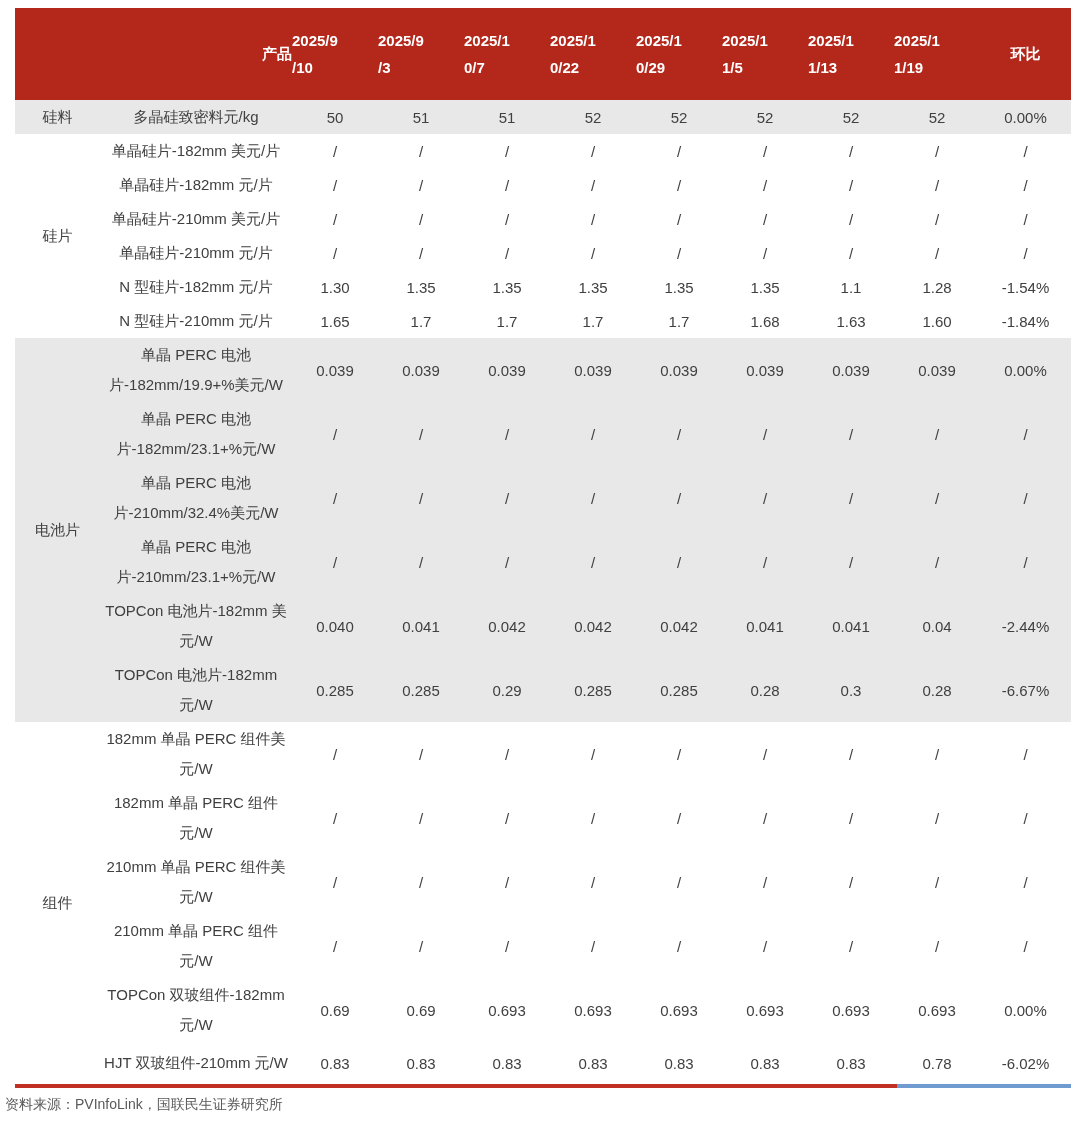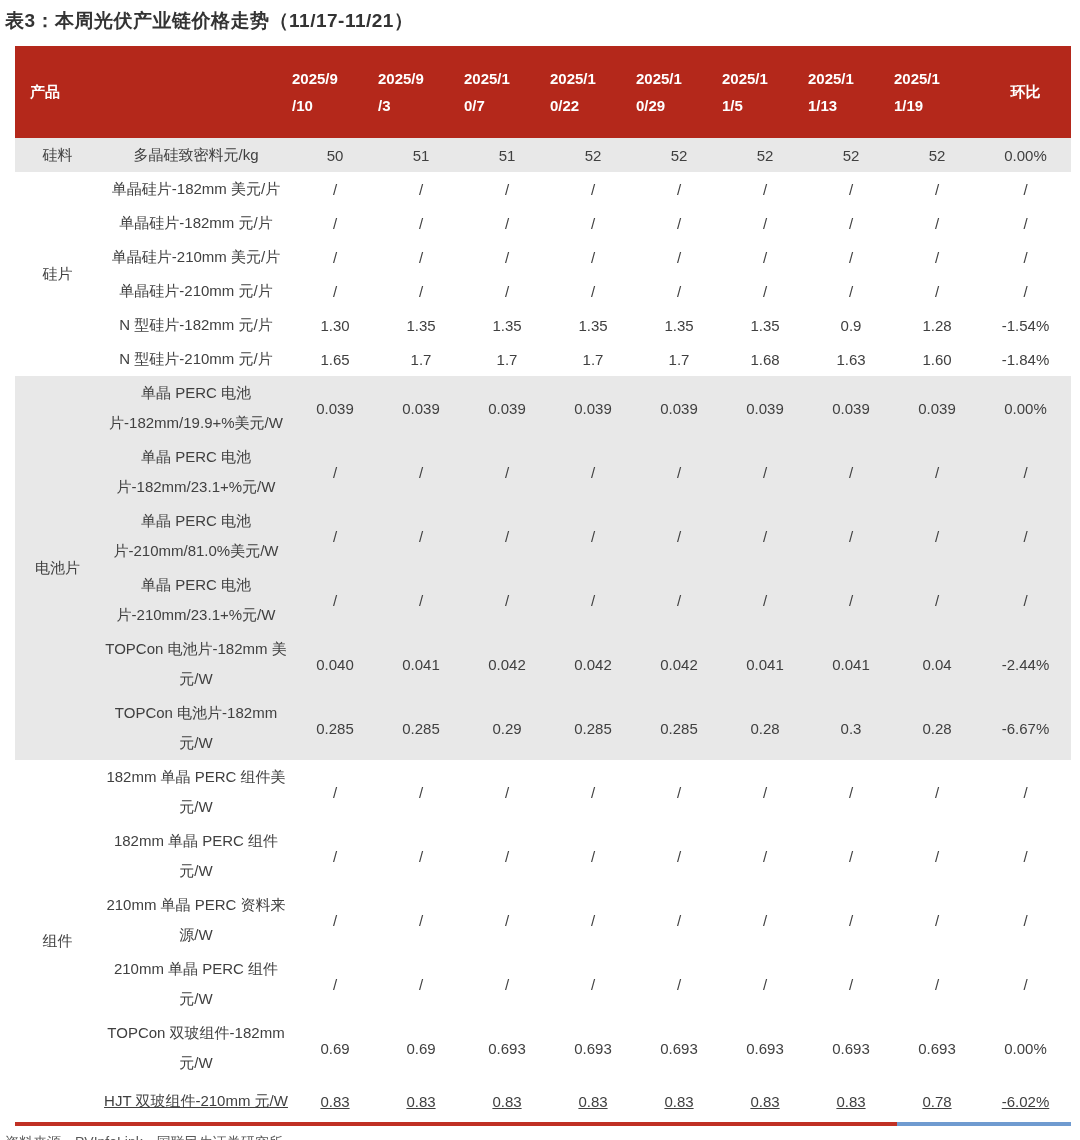--- a/index.html
+++ b/index.html
@@ -34,40 +34,40 @@
 
   thead tr { height: 92px; }
   th {
     background: var(--header-bg, #B4281B);
     color: #ffffff;
     font-weight: bold;
     font-size: 15px;
     vertical-align: middle;
     text-align: center;
   }
-  th.product-th { text-align: left; padding-left: 15px; margin-left: 22px; }
+  th.product-th { text-align: right; padding-left: 15px; margin-left: 22px; }
   .date-line { display: block; text-align: left; line-height: 27px; }
 
   td {
     font-size: 15px;
     text-align: center;
     vertical-align: middle;
     color: #404040;
     background: #ffffff;
   }
   tr.shaded td { background: var(--shaded-bg, #E8E8E8); }
 
   .group-cell   { font-size: 15px; }
   .product-cell { line-height: 30px; padding: 2px 4px; margin-left: 24px; }
 
   tr.g0 { height: 24px; }
   tr.g1 { height: 33px; }
   tr.g2 { height: 64px; }
   tr.g3 { height: 63px; }
-  tbody tr:last-child { height: 42px; text-decoration: underline; }
+  tbody tr:last-child { height: 42px; }
 
   .bottom-rule {
     display: flex;
     width: 1056px;
     height: 4px;
     margin-left: 11px;
   }
   .rule-red  { background: var(--rule-red, #C03024); width: 83.5%; height: 100%; }
   .rule-blue { background: var(--rule-blue, #6F9BD0); width: 16.5%; height: 100%; }
 
@@ -76,21 +76,20 @@
     font-size: 14px;
     color: #595959;
     padding-left: 1px;
   }
 </style>
 </head>
 <body>
 
 <div class="page">
 
-  <div class="doc-title">表3：本周光伏产业链价格走势（11/17-11/21）</div>
 
   <table class="price-table">
     <colgroup>
       <col class="col-group">
       <col class="col-product">
       <col class="col-date">
         <col class="col-date">
         <col class="col-date">
         <col class="col-date">
       <col class="col-date">
@@ -201,21 +200,21 @@
           <td class="change-cell">/</td>
         </tr>
         <tr class="g1">
           <td class="product-cell">N 型硅片-182mm 元/片</td>
           <td class="value-cell">1.30</td>
           <td class="value-cell">1.35</td>
           <td class="value-cell">1.35</td>
           <td class="value-cell">1.35</td>
           <td class="value-cell">1.35</td>
           <td class="value-cell">1.35</td>
-          <td class="value-cell">0.9</td>
+          <td class="value-cell">1.1</td>
           <td class="value-cell">1.28</td>
           <td class="change-cell">-1.54%</td>
         </tr>
         <tr class="g1">
           <td class="product-cell">N 型硅片-210mm 元/片</td>
           <td class="value-cell">1.65</td>
           <td class="value-cell">1.7</td>
           <td class="value-cell">1.7</td>
           <td class="value-cell">1.7</td>
           <td class="value-cell">1.7</td>
@@ -243,21 +242,21 @@
           <td class="value-cell">/</td>
           <td class="value-cell">/</td>
           <td class="value-cell">/</td>
           <td class="value-cell">/</td>
           <td class="value-cell">/</td>
           <td class="value-cell">/</td>
           <td class="value-cell">/</td>
           <td class="change-cell">/</td>
         </tr>
         <tr class="g2 shaded">
-          <td class="product-cell">单晶 PERC 电池片-210mm/81.0%美元/W</td>
+          <td class="product-cell">单晶 PERC 电池片-210mm/32.4%美元/W</td>
           <td class="value-cell">/</td>
           <td class="value-cell">/</td>
           <td class="value-cell">/</td>
           <td class="value-cell">/</td>
           <td class="value-cell">/</td>
           <td class="value-cell">/</td>
           <td class="value-cell">/</td>
           <td class="value-cell">/</td>
           <td class="change-cell">/</td>
         </tr>
@@ -316,21 +315,21 @@
           <td class="value-cell">/</td>
           <td class="value-cell">/</td>
           <td class="value-cell">/</td>
           <td class="value-cell">/</td>
           <td class="value-cell">/</td>
           <td class="value-cell">/</td>
           <td class="value-cell">/</td>
           <td class="change-cell">/</td>
         </tr>
         <tr class="g3">
-          <td class="product-cell">210mm 单晶 PERC 资料来源/W</td>
+          <td class="product-cell">210mm 单晶 PERC 组件美元/W</td>
           <td class="value-cell">/</td>
           <td class="value-cell">/</td>
           <td class="value-cell">/</td>
           <td class="value-cell">/</td>
           <td class="value-cell">/</td>
           <td class="value-cell">/</td>
           <td class="value-cell">/</td>
           <td class="value-cell">/</td>
           <td class="change-cell">/</td>
         </tr>

